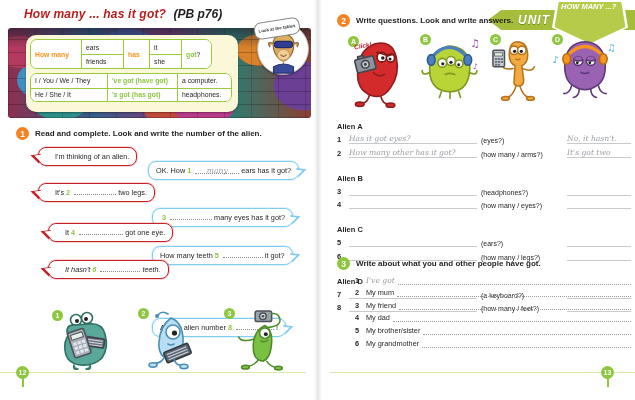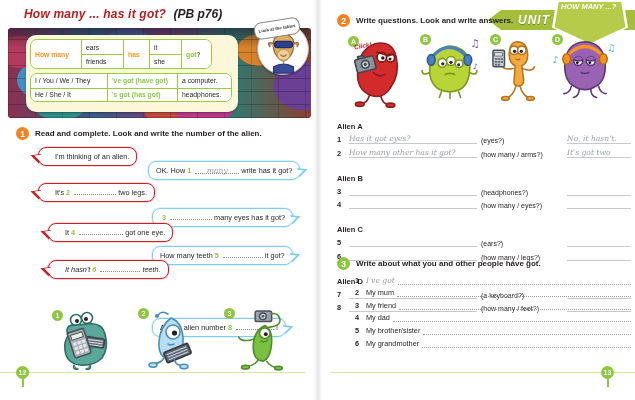--- a/index.html
+++ b/index.html
@@ -181,21 +181,21 @@
     <div class="ex-header" style="left:16px; top:127px;">
       <span class="exnum orange">1</span>
       <span class="ex-title">Read and complete. Look and write the number of the alien.</span>
     </div>
 
     <div class="dialogue">
       <div class="bubble red" style="left:38px; top:5px;">
         <span>I'm thinking of an alien.</span>
       </div>
       <div class="bubble blue" style="left:148px; top:19px;">
-        <span>OK. How</span><span class="gnum">1</span><span class="blank" style="width:44px"><span class="hand">many</span></span><span>write has it got?</span>
+        <span>OK. How</span><span class="gnum">1</span><span class="blank" style="width:44px"><span class="hand">many</span></span><span>ears has it got?</span>
       </div>
       <div class="bubble red" style="left:38px; top:41px;">
         <span>It's</span><span class="gnum">2</span><span class="blank" style="width:42px"></span><span>two legs.</span>
       </div>
       <div class="bubble blue" style="left:152px; top:66px;">
         <span class="gnum">3</span><span class="blank" style="width:42px"></span><span>many eyes has it got?</span>
       </div>
       <div class="bubble red" style="left:48px; top:81px;text-align:center;">
         <span>It</span><span class="gnum">4</span><span class="blank" style="width:44px"></span><span>got one eye.</span>
       </div>

